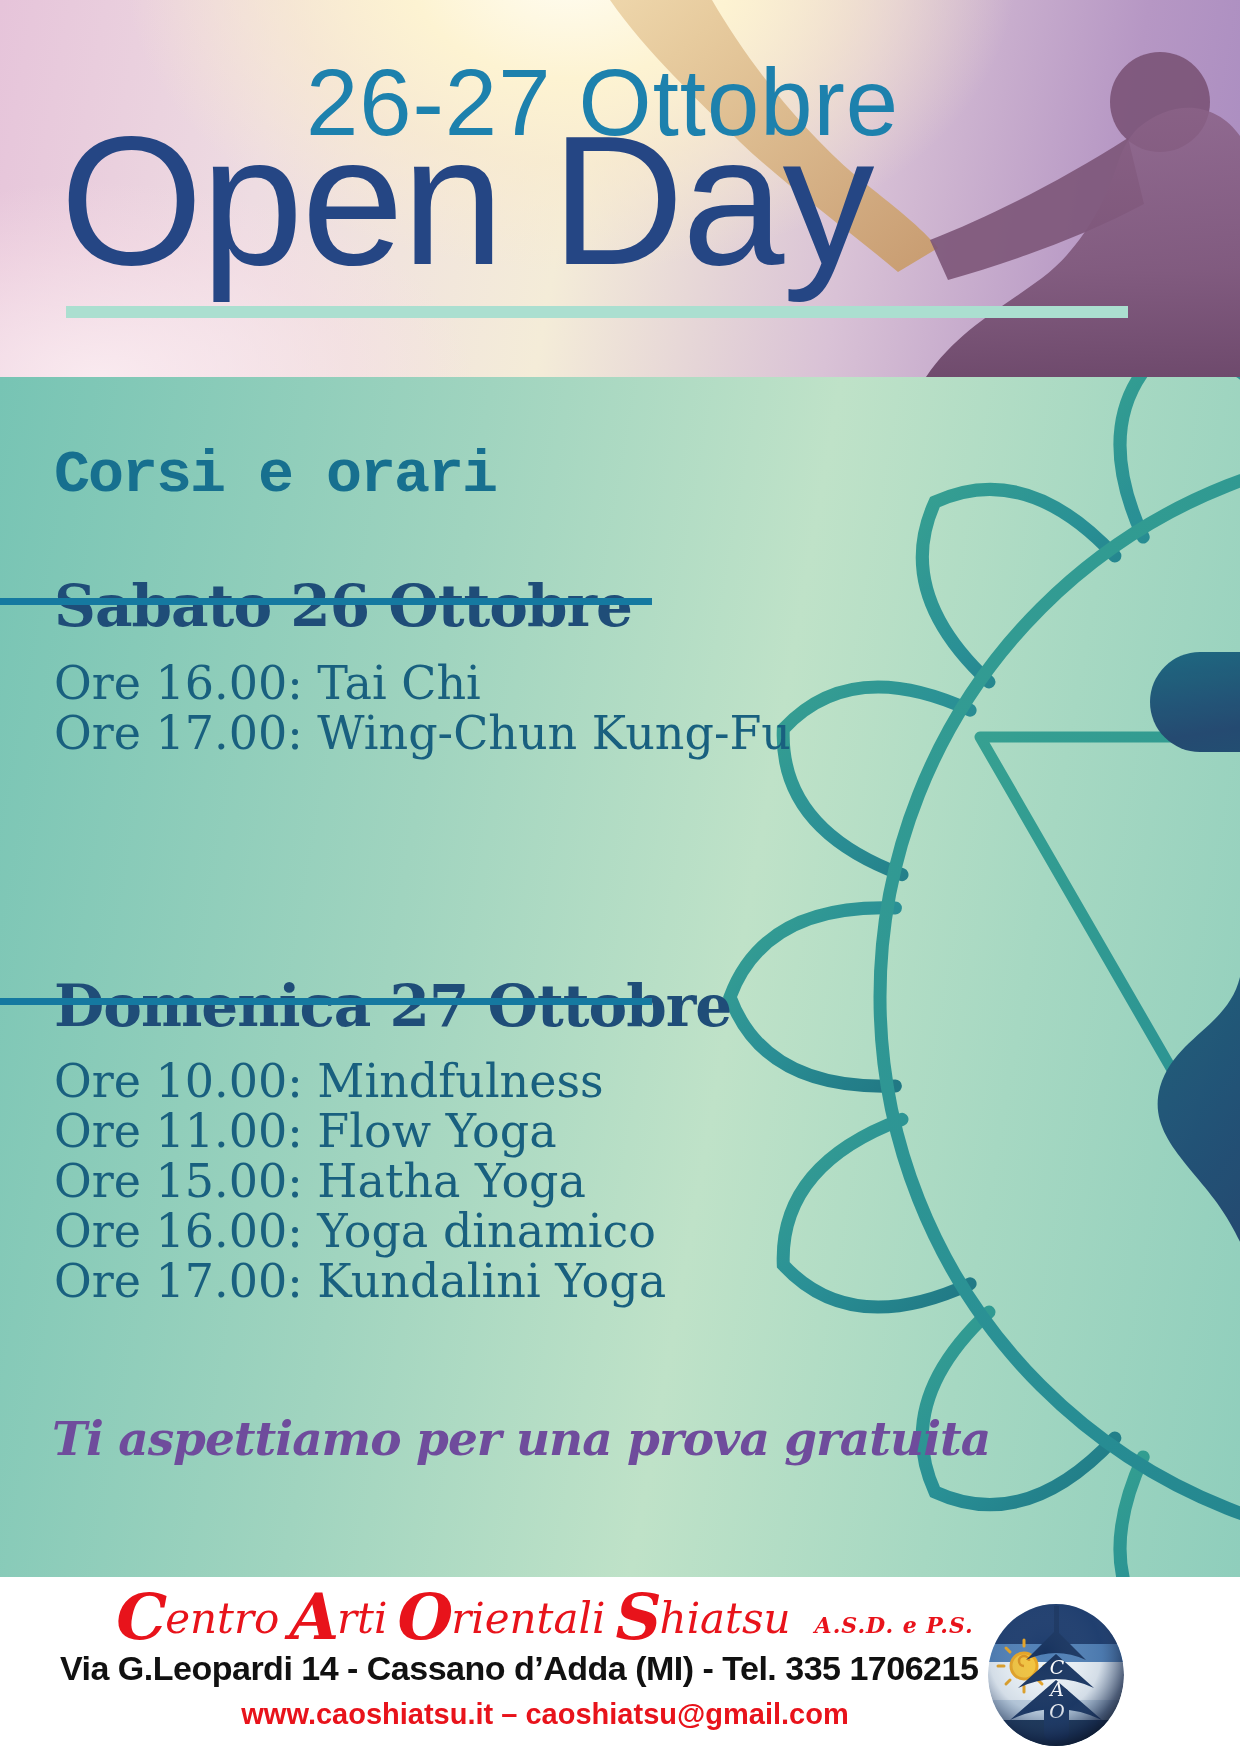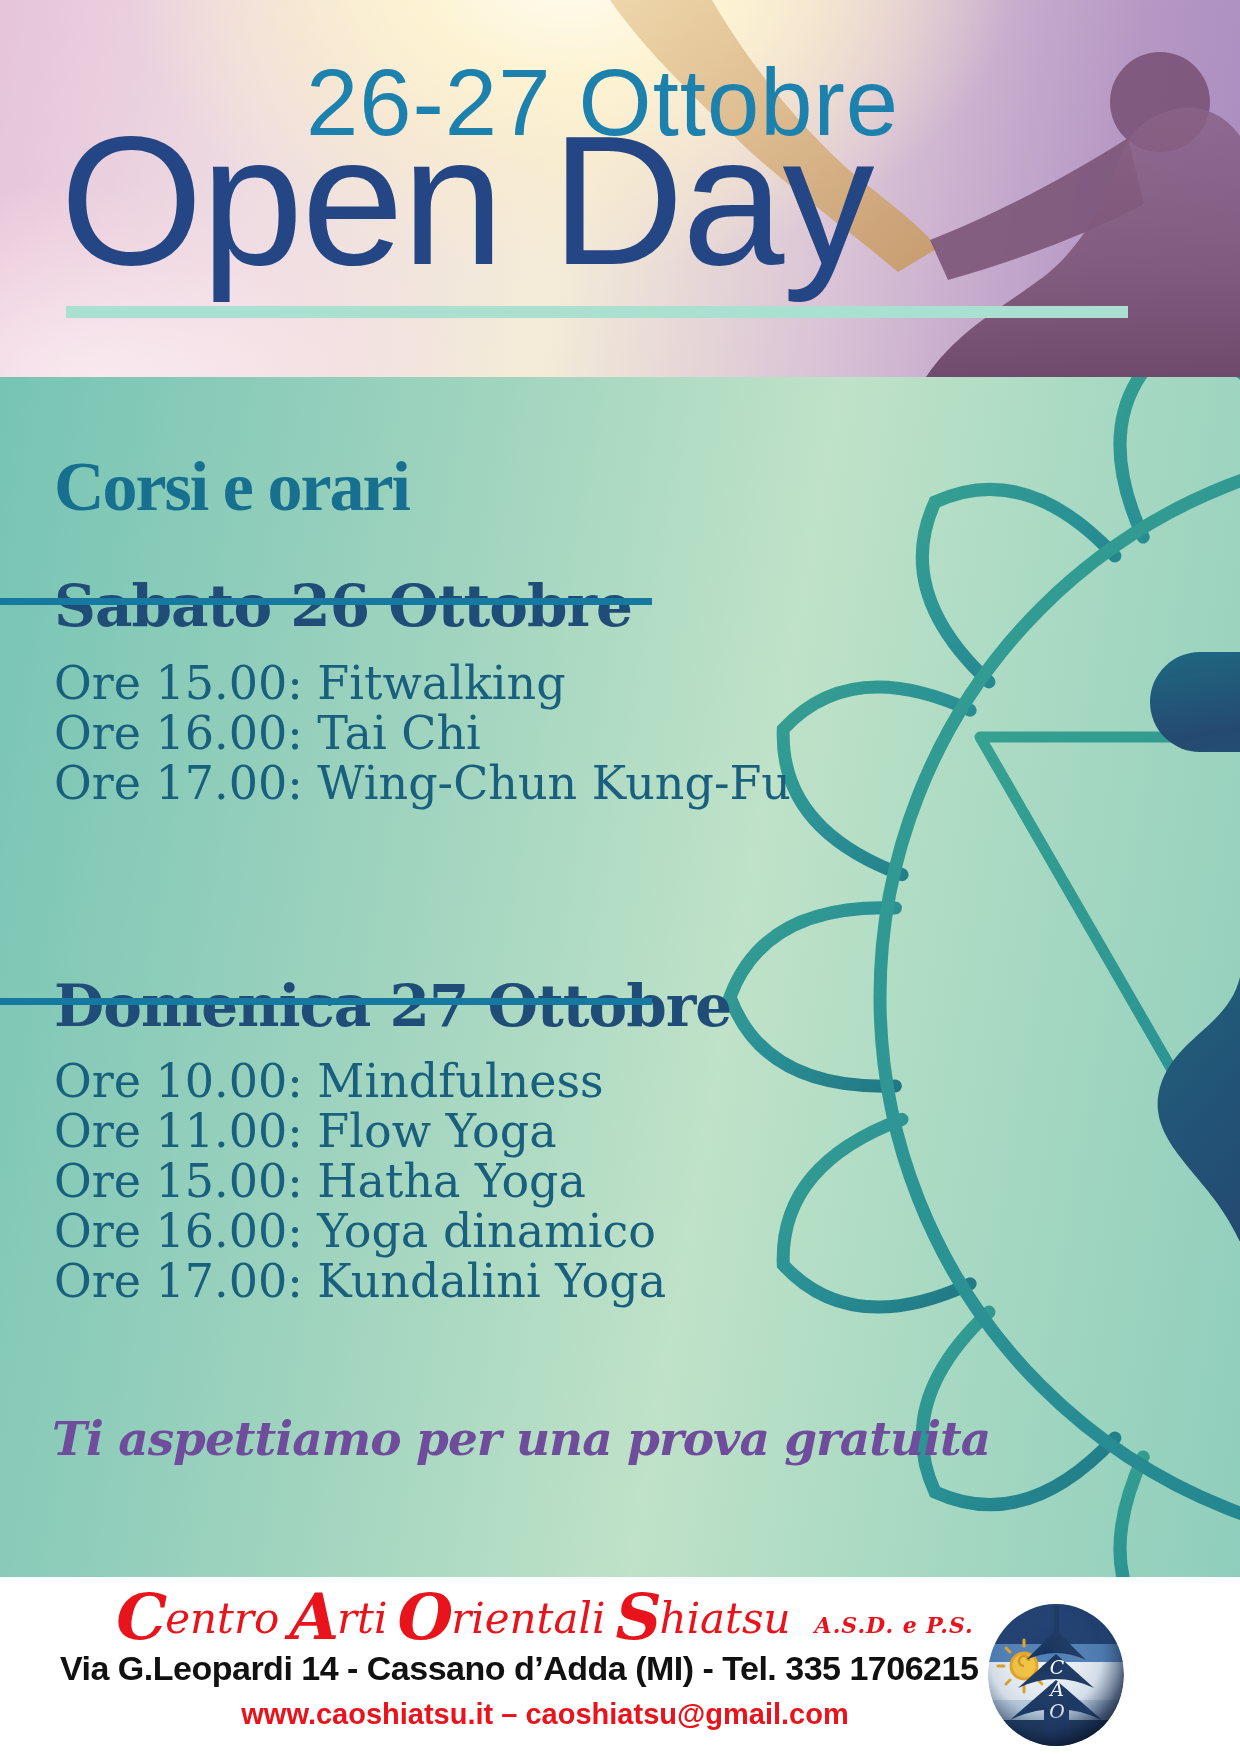--- a/index.html
+++ b/index.html
@@ -16,22 +16,22 @@
   .banner-date{position:absolute;left:306px;top:56px;font-size:94px;line-height:1;
     color:#1d81ad;letter-spacing:1px;}
   .banner-title{position:absolute;left:60px;top:108px;font-size:184px;line-height:1;
     color:#254684;letter-spacing:-2px;}
   .banner-underline{position:absolute;left:66px;top:306px;width:1062px;height:12px;background:#abdfd0;}
 
   
   .main{position:absolute;left:0;top:377px;width:1240px;height:1200px;overflow:hidden;
     background:linear-gradient(100deg,#77c4b4 0%, #a0d4bf 34%, #bfe2c8 58%, #a6d8c2 78%, #8fcebc 100%);}
   .mandala{position:absolute;left:600px;top:0px;opacity:.92;}
-  .main-heading{position:absolute;left:54px;top:28px;font-size:70px;line-height:1;
-    font-family:Liberation Serif, serif;font-weight:bold;color:#17708f;letter-spacing:-2px;}
+  .main-heading{position:absolute;left:54px;top:28px;font-size:60px;line-height:1;
+    font-family:Liberation Mono, monospace;font-weight:bold;color:#17708f;letter-spacing:-2px;}
   .day-title{position:absolute;left:54px;font-size:58px;line-height:1;
     font-family:"DejaVu Serif",serif;font-weight:bold;color:#1f4d78;letter-spacing:-1px;}
   .day-title.sat{top:152px;}
   .day-title.sun{top:552px;}
   .day-divider{position:absolute;left:0;width:652px;height:7px;background:#1579a0;}
   .day-divider.sat{top:221px;}
   .day-divider.sun{top:621px;}
   .schedule{position:absolute;left:54px;margin:0;padding:0;list-style:none;
     font-family:"DejaVu Serif",serif;font-size:46px;line-height:50px;color:#19607f;}
   .schedule.sat{top:281px;}
@@ -128,21 +128,20 @@
                C1145,1145 1205,1175 1235,1235 C1268,1300 1300,1370 1430,1390
                C1560,1370 1600,1300 1620,1200 C1640,1100 1600,1000 1560,940
                C1520,880 1500,840 1430,830 Z"></path>
     </svg>
 
     <h1 class="main-heading">Corsi e orari</h1>
 
     <h2 class="day-title sat">Sabato 26 Ottobre</h2>
     <div class="day-divider sat"></div>
     <ul class="schedule sat">
-      <li>Ore 15.00: Fitwalking</li>
       <li>Ore 16.00: Tai Chi</li>
       <li>Ore 17.00: Wing-Chun Kung-Fu</li>
     </ul>
 
     <h2 class="day-title sun">Domenica 27 Ottobre</h2>
     <div class="day-divider sun"></div>
     <ul class="schedule sun">
       <li>Ore 10.00: Mindfulness</li>
       <li>Ore 11.00: Flow Yoga</li>
       <li>Ore 15.00: Hatha Yoga</li>

